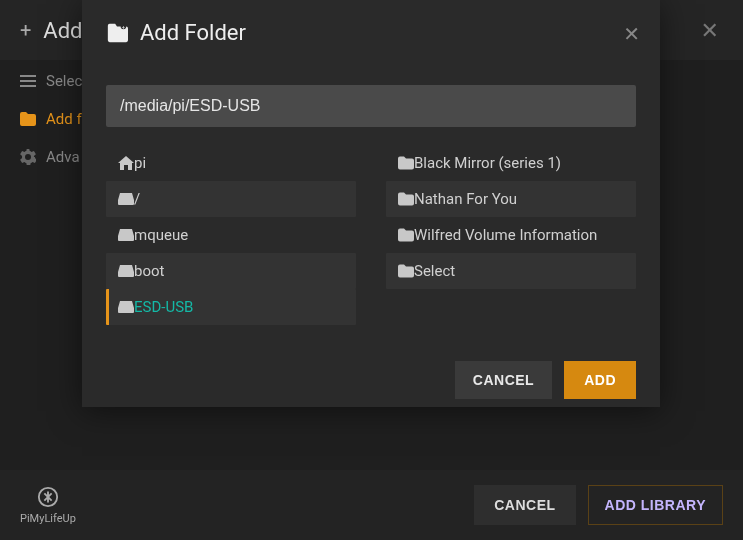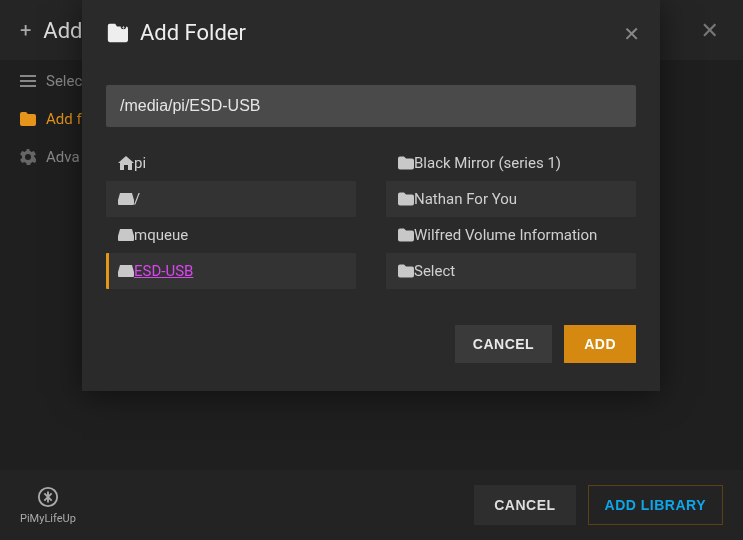--- a/index.html
+++ b/index.html
@@ -80,38 +80,38 @@
     color: #ddd;
     border: none;
     padding: 12px 20px;
     font-size: 14px;
     font-weight: 700;
     letter-spacing: 0.5px;
     cursor: pointer;
   }
   .btn-primary-dim {
     background: transparent;
-    color: #0ea5e9;
+    color: #c4b5fd;
     border: 1px solid #5a4116;
     padding: 11px 16px;
     font-size: 14px;
     font-weight: 700;
     letter-spacing: 0.5px;
     cursor: pointer;
   }
   
   .modal {
     position: absolute;
     left: 82px;
     top: 0;
     width: 578px;
     background: #2a2a2a;
     box-shadow: 0 4px 30px rgba(0,0,0,0.5);
     z-index: 10;
-    padding-bottom: 24px;
+    padding-bottom: 4px;
   }
   .modal-header {
     display: flex;
     align-items: center;
     gap: 12px;
     padding: 20px 24px 18px 24px;
     position: relative;
   }
   .modal-header svg { width: 22px; height: 22px; color: #eee; }
   .modal-title {
@@ -153,22 +153,21 @@
     font-size: 15px;
     color: #d0d0d0;
     cursor: pointer;
     border-radius: 1px;
   }
   .fs-item.stripe { background: #333333; }
   .fs-item.selected {
     background: #333333;
     border-left: 3px solid #e6941a;
     padding-left: 9px;
-    color: #d946ef;
-    text-decoration: underline;
+    color: #14b8a6;
   }
   .fs-item svg { width: 16px; height: 14px; flex-shrink: 0; color: #c8c8c8; }
   .modal-actions {
     display: flex;
     justify-content: flex-end;
     gap: 12px;
     padding: 36px 24px 4px 24px;
   }
   .btn-cancel {
     background: #3a3a3a;
@@ -263,20 +262,26 @@
             <path d="M2 0h12l2 7v4a1 1 0 01-1 1H1a1 1 0 01-1-1V7L2 0zm0 8h12v2H2V8zm10 .5a.7.7 0 100 1.4.7.7 0 000-1.4z"></path>
           </svg>
           <span>/</span>
         </div>
         <div class="fs-item">
           <svg viewBox="0 0 16 12" fill="currentColor">
             <path d="M2 0h12l2 7v4a1 1 0 01-1 1H1a1 1 0 01-1-1V7L2 0zm0 8h12v2H2V8zm10 .5a.7.7 0 100 1.4.7.7 0 000-1.4z"></path>
           </svg>
           <span>mqueue</span>
         </div>
+        <div class="fs-item stripe">
+          <svg viewBox="0 0 16 12" fill="currentColor">
+            <path d="M2 0h12l2 7v4a1 1 0 01-1 1H1a1 1 0 01-1-1V7L2 0zm0 8h12v2H2V8zm10 .5a.7.7 0 100 1.4.7.7 0 000-1.4z"></path>
+          </svg>
+          <span>boot</span>
+        </div>
         <div class="fs-item selected">
           <svg viewBox="0 0 16 12" fill="currentColor">
             <path d="M2 0h12l2 7v4a1 1 0 01-1 1H1a1 1 0 01-1-1V7L2 0zm0 8h12v2H2V8zm10 .5a.7.7 0 100 1.4.7.7 0 000-1.4z"></path>
           </svg>
           <span>ESD-USB</span>
         </div>
       </div>
     <div class="col" id="folders-col">
         <div class="fs-item">
           <svg viewBox="0 0 16 13" fill="currentColor">

